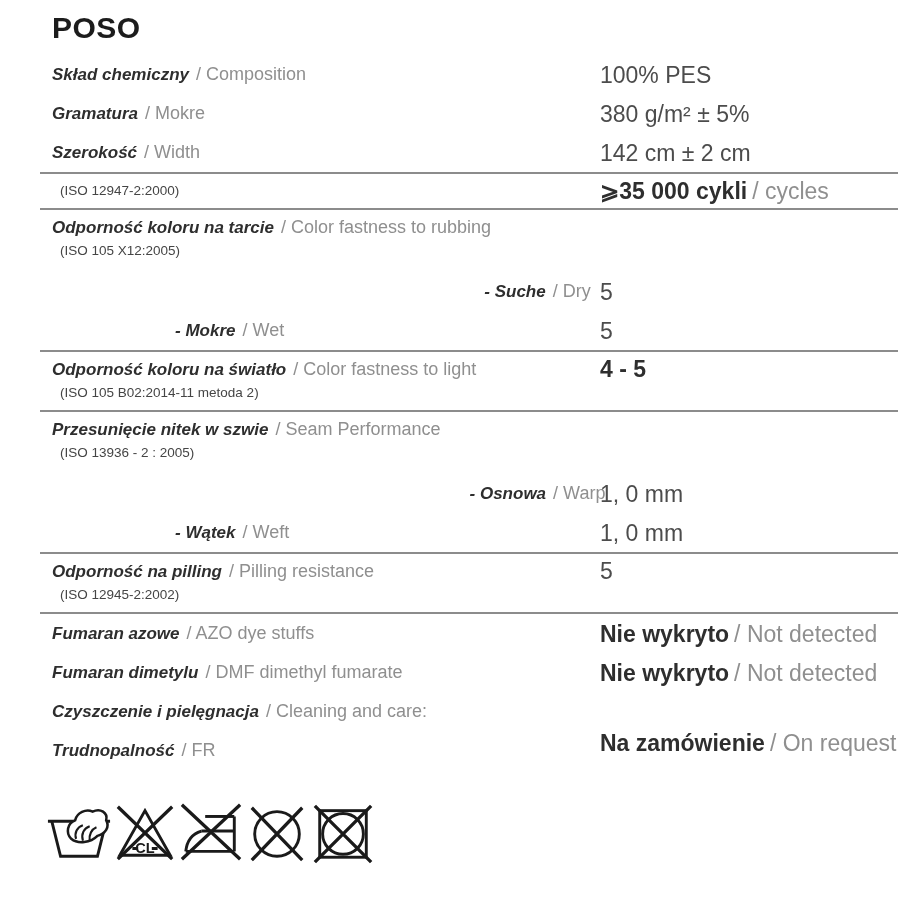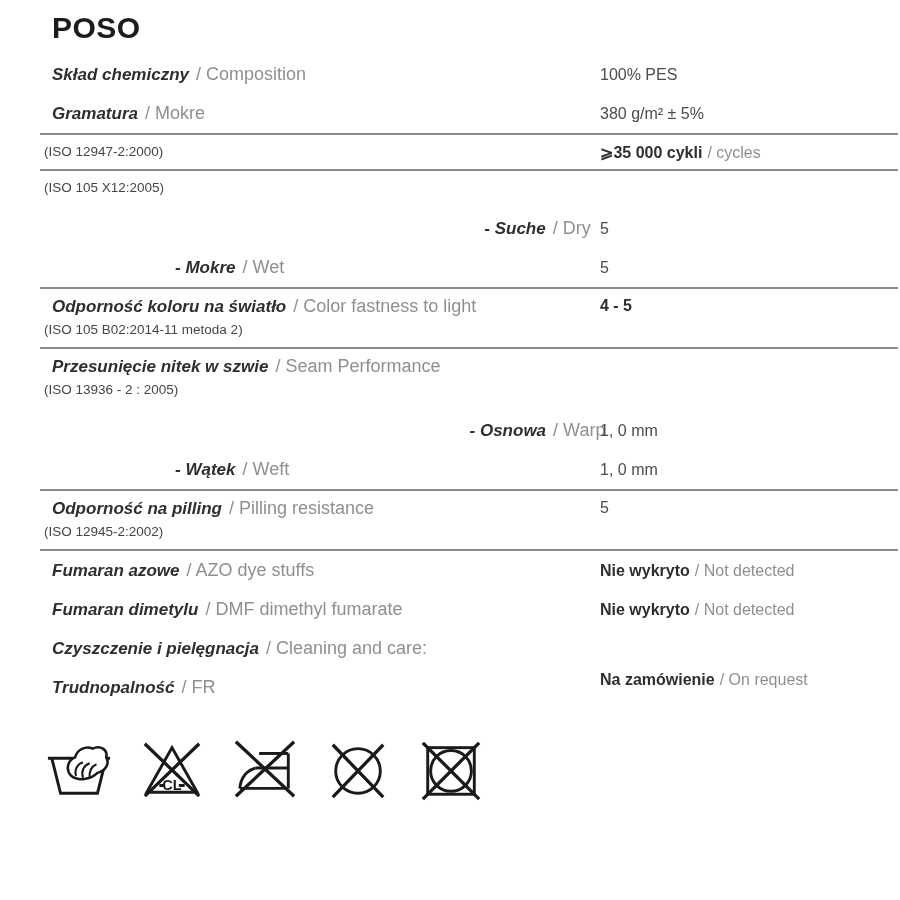--- a/index.html
+++ b/index.html
@@ -13,65 +13,72 @@
     margin:8px 0 0 52px;height:47px;line-height:40px;
   }
   .row{position:relative;}
   .lbl{margin-left:52px;white-space:nowrap;}
   .r-simple{height:39px;display:flex;align-items:center;}
   .indent .lbl{margin-left:175px;}
   .gap{margin-top:4px;justify-content:center;}
   .r-section{padding:5px 0 7px 0;}
   .r-section .line1{height:24px;display:flex;align-items:center;}
   .iso{
-    height:22px;display:flex;align-items:center;margin-left:44px;
+    height:22px;display:flex;align-items:center;margin-left:60px;
     font-size:13.5px;color:#454545;white-space:nowrap;
   }
   .pl{font-weight:700;color:#2e2e2e;font-size:17px;font-style:italic;}
   .en{color:#8f8f8f;font-size:18px;margin-left:7px;font-weight:400;}
   .value{
     position:absolute;left:600px;top:50%;transform:translateY(-50%);
-    white-space:nowrap;font-size:16px;
+    white-space:nowrap;font-size:23px;
   }
   .r-section .value{top:17px;}
   .value-raised{top:calc(50% - 8px);}
   .vmain{color:#4c4c4c;}
   .vmain.bold{font-weight:700;color:#2e2e2e;}
   .vsub{color:#8f8f8f;margin-left:5px;}
   .divider{border:none;border-top:2px solid #8c8c8c;height:0;margin:0;width:858px;margin-left:40px;}
-  .care-icons{display:flex;align-items:flex-end;margin:29px 0 0 46px;gap:27px;}
+  .care-icons{display:flex;align-items:flex-end;margin:29px 0 0 46px;}
   .care-icon{width:66px;height:66px;flex:0 0 auto;}
   .care-icon svg{display:block;}
 </style>
 </head>
 <body>
 
 <div class="sheet">
 
   <div class="title">POSO</div>
 
   <div class="row r-simple">
     <span class="lbl"><span class="pl">Skład chemiczny</span><span class="en">/ Composition</span></span>
     <span class="value"><span class="vmain">100% PES</span></span>
   </div>
   <div class="row r-simple">
     <span class="lbl"><span class="pl">Gramatura</span><span class="en">/ Mokre</span></span>
     <span class="value"><span class="vmain">380 g/m² ± 5%</span></span>
   </div>
+  <div class="row r-simple">
+    <span class="lbl"><span class="pl">Szerokość</span><span class="en">/ Width</span></span>
+    <span class="value"><span class="vmain">142 cm ± 2 cm</span></span>
+  </div>
 
   <hr class="divider">
 
   <div class="row r-section">
     <div class="iso">(ISO 12947-2:2000)</div>
     <span class="value"><span class="vmain bold">⩾35 000 cykli</span><span class="vsub">/ cycles</span></span>
   </div>
 
   <hr class="divider">
 
   <div class="row r-section">
+    <div class="line1">
+        <span class="lbl"><span class="pl">Odporność koloru na tarcie</span><span class="en">/ Color fastness to rubbing</span></span>
+      </div>
     <div class="iso">(ISO 105 X12:2005)</div>
   </div>
 
   <div class="row r-simple indent gap">
     <span class="lbl"><span class="pl">- Suche</span><span class="en">/ Dry</span></span>
     <span class="value"><span class="vmain">5</span></span>
   </div>
   <div class="row r-simple indent">
     <span class="lbl"><span class="pl">- Mokre</span><span class="en">/ Wet</span></span>
     <span class="value"><span class="vmain">5</span></span>

